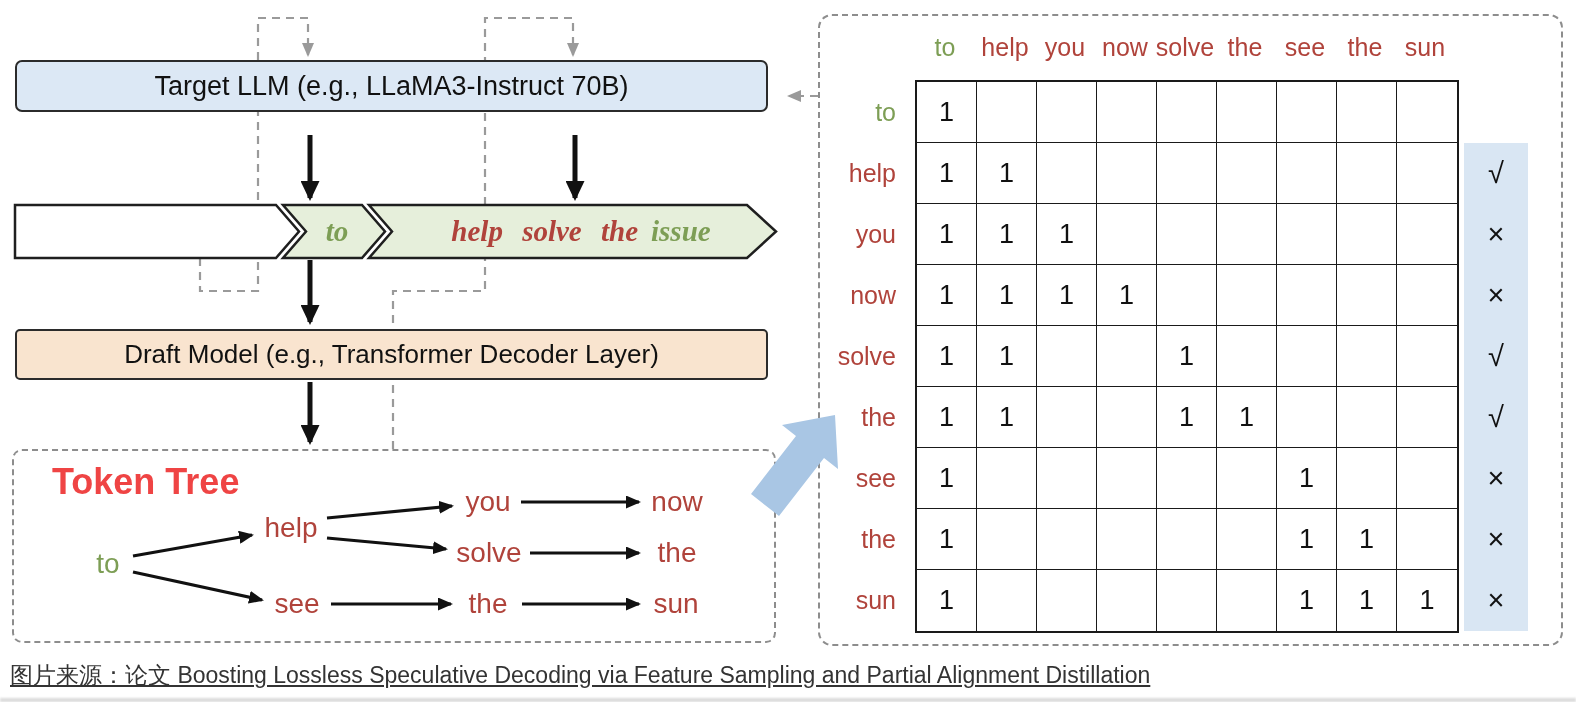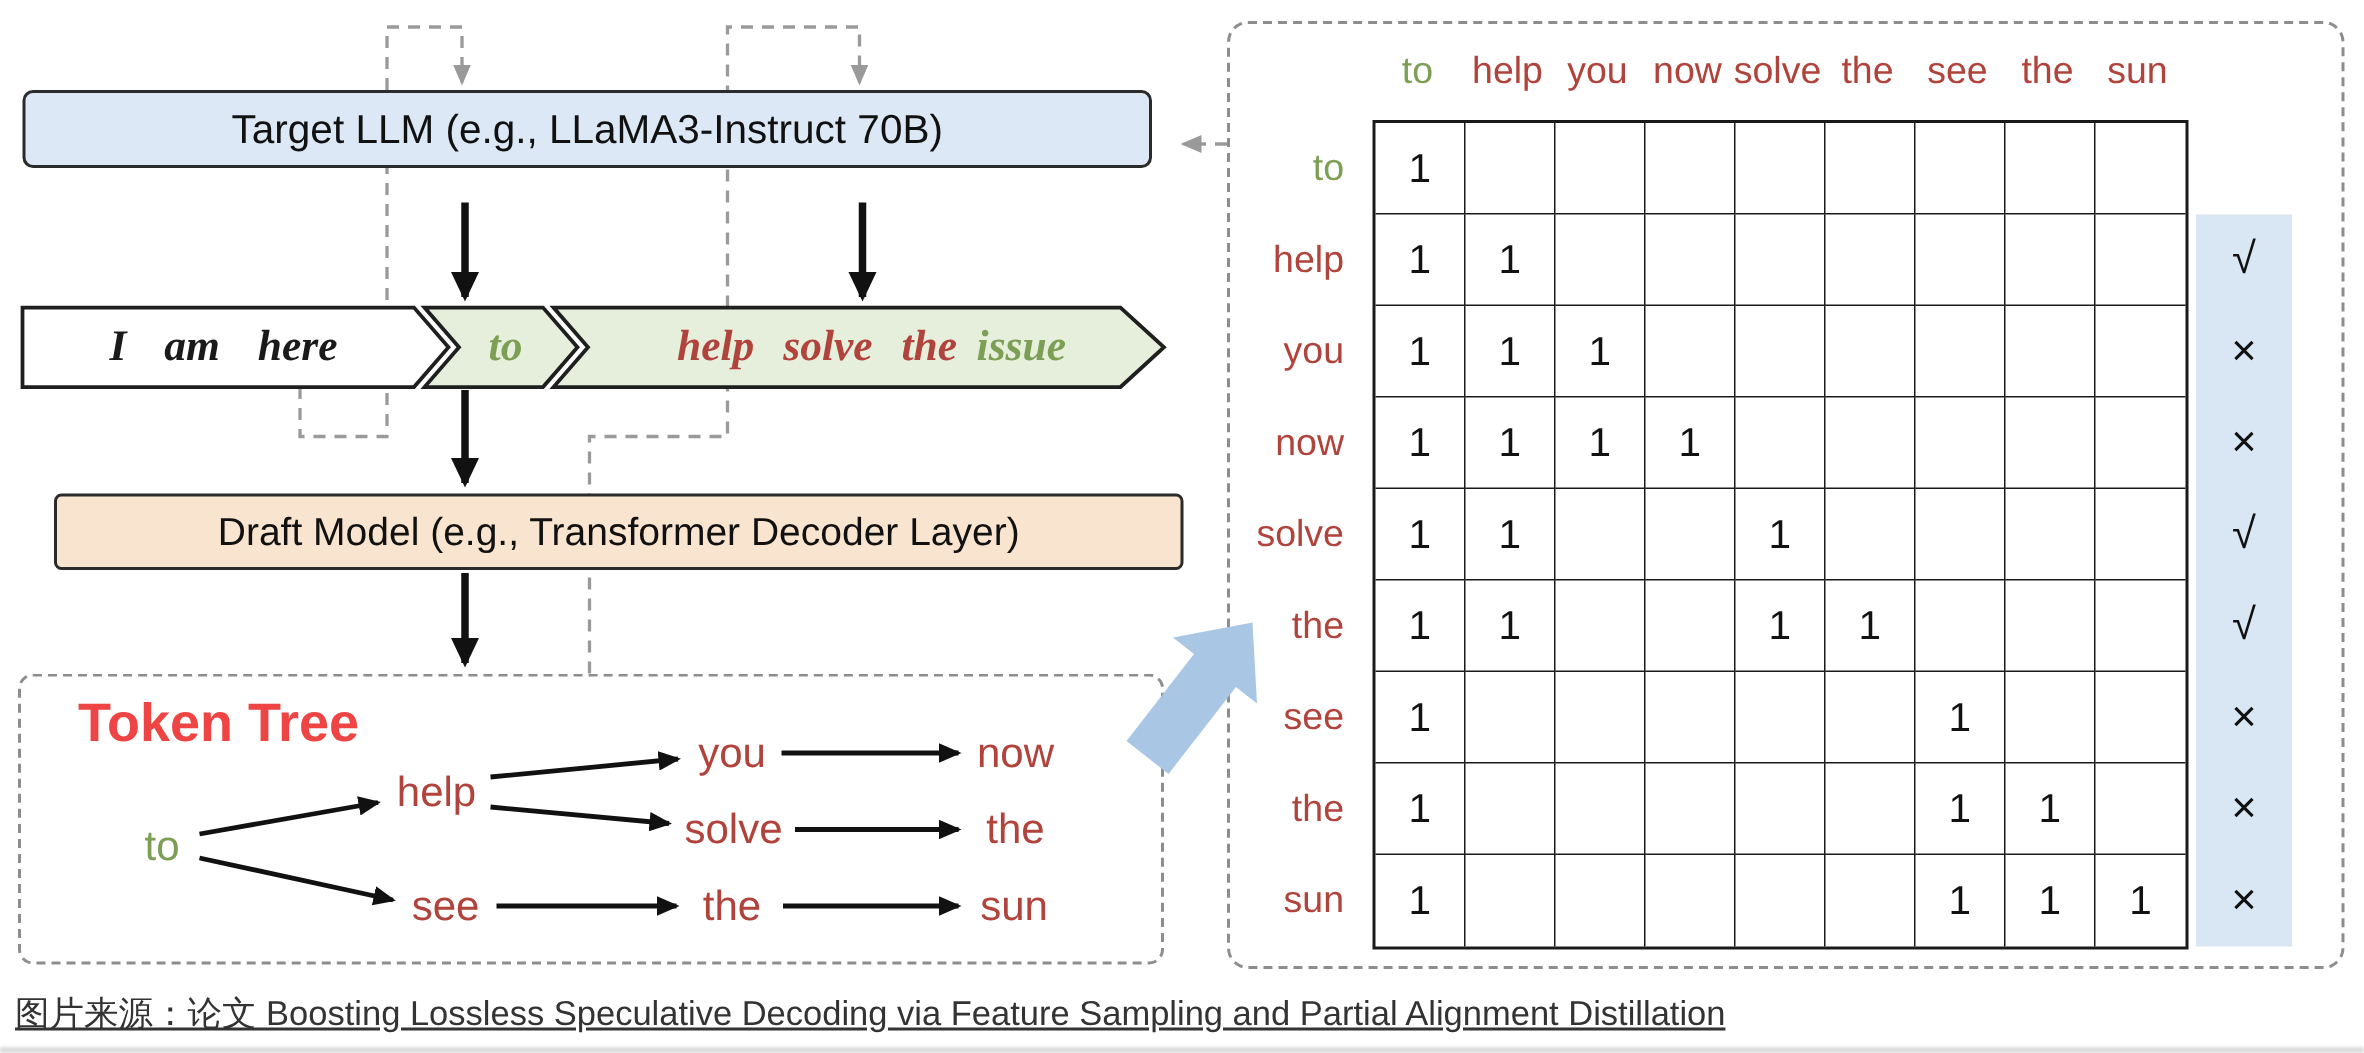--- a/index.html
+++ b/index.html
@@ -76,25 +76,24 @@
 
   <svg id="svg-mid" class="layer" width="1576" height="702">
     <polygon class="chev" points="15,205 276,205 299,231.5 276,258 15,258" fill="#ffffff"></polygon>
     <polygon class="chev seq-green" points="283,205 362,205 385,231.5 362,258 283,258 306,231.5" fill="#e6efdb"></polygon>
     <polygon class="chev seq-green" points="369,205 747,205 776,231.5 747,258 369,258 392,231.5" fill="#e6efdb"></polygon>
   </svg>
 
   <div class="box target" style="background: rgb(220, 232, 245);">
     <span>Target LLM (e.g., LLaMA3-Instruct 70B)</span>
   </div>
-  <div class="box draft" style="background: rgb(249, 228, 207); margin-left: 21px;">
+  <div class="box draft" style="background: rgb(249, 228, 207);">
     <span>Draft Model (e.g., Transformer Decoder Layer)</span>
   </div>
 
-  <div class="seq-text seq1">I am here</div>
   <div class="seq-text seq2" style="color: rgb(125, 158, 85);">to</div>
   <div class="seq-text seq3">
     <span class="part1" style="color: rgb(176, 67, 59);">help solve the</span>
     <span class="part2" style="color: rgb(125, 158, 85);">issue</span>
   </div>
 
   <div class="ttbox"></div>
   <div class="tt-title">Token Tree</div>
   <div>
       <span class="tnode" style="left: 108px; top: 564px; color: rgb(125, 158, 85);">to</span>

